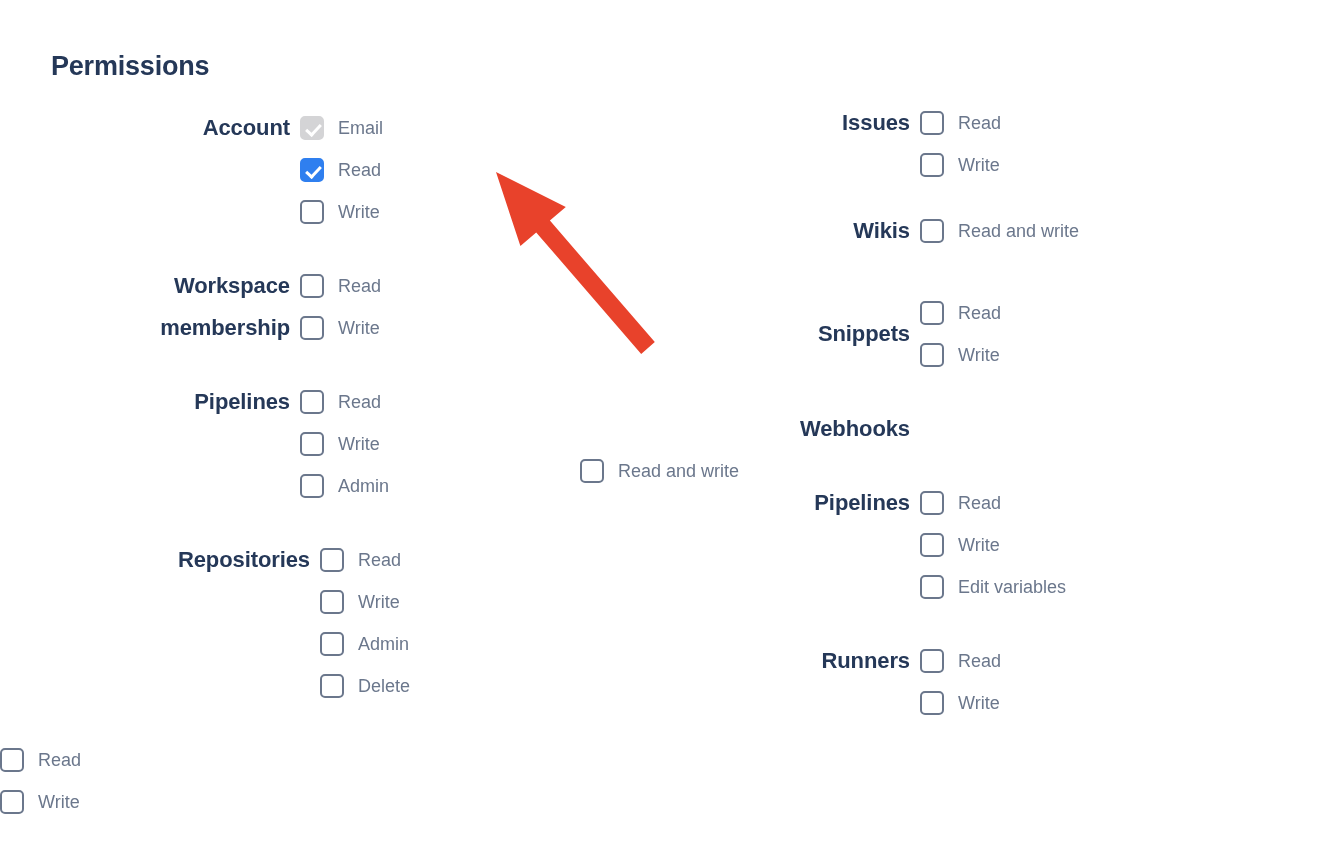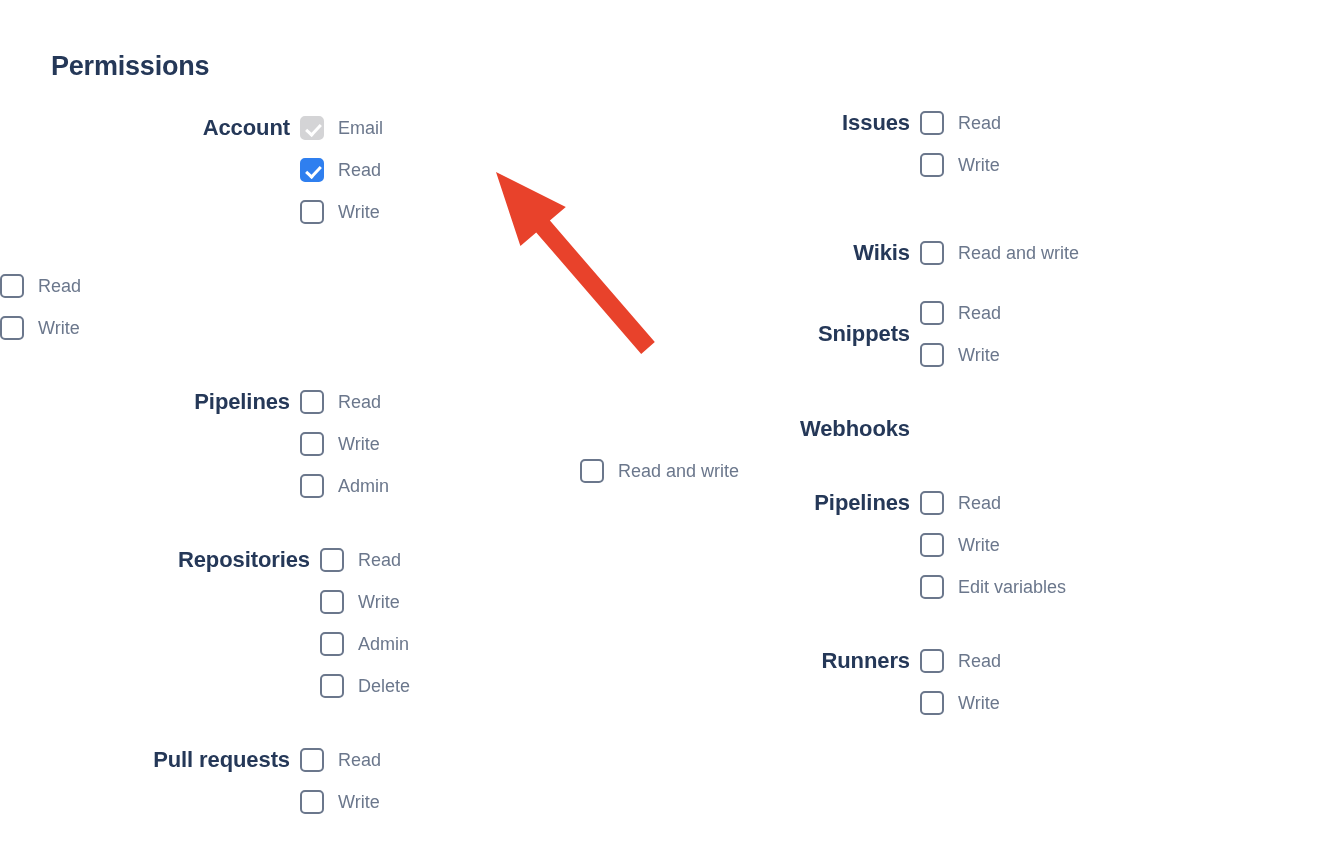--- a/index.html
+++ b/index.html
@@ -138,20 +138,22 @@
             <span class="cbox checked"></span>
             <span class="option-label">Read</span>
           </div>
           <div class="option-row">
             <span class="cbox"></span>
             <span class="option-label">Write</span>
           </div>
         </div>
       </div>
       <div class="group" style="position: absolute; top: 265px;">
+        <div class="group-label">Workspace
+membership</div>
         <div class="options">
           <div class="option-row">
             <span class="cbox"></span>
             <span class="option-label">Read</span>
           </div>
           <div class="option-row">
             <span class="cbox"></span>
             <span class="option-label">Write</span>
           </div>
         </div>
@@ -188,21 +190,20 @@
             <span class="cbox"></span>
             <span class="option-label">Admin</span>
           </div>
           <div class="option-row">
             <span class="cbox"></span>
             <span class="option-label">Delete</span>
           </div>
         </div>
       </div>
       <div class="group" style="position: absolute; top: 739px;">
-        <div class="group-label">Pull requests</div>
         <div class="options">
           <div class="option-row">
             <span class="cbox"></span>
             <span class="option-label">Read</span>
           </div>
           <div class="option-row">
             <span class="cbox"></span>
             <span class="option-label">Write</span>
           </div>
         </div>
@@ -215,21 +216,21 @@
           <div class="option-row">
             <span class="cbox"></span>
             <span class="option-label">Read</span>
           </div>
           <div class="option-row">
             <span class="cbox"></span>
             <span class="option-label">Write</span>
           </div>
         </div>
       </div>
-      <div class="group" style="position: absolute; top: 232px;">
+      <div class="group" style="position: absolute; top: 210px;">
         <div class="group-label">Wikis</div>
         <div class="options">
           <div class="option-row">
             <span class="cbox"></span>
             <span class="option-label">Read and write</span>
           </div>
         </div>
       </div>
       <div class="group" style="position: absolute; top: 292px; align-items: center;">
         <div class="group-label">Snippets</div>

